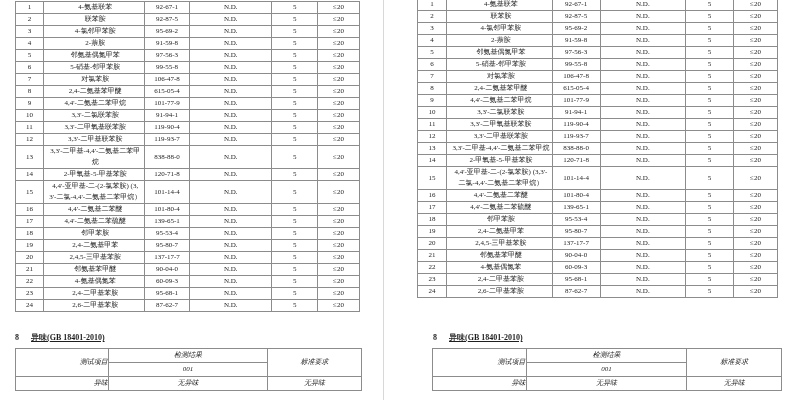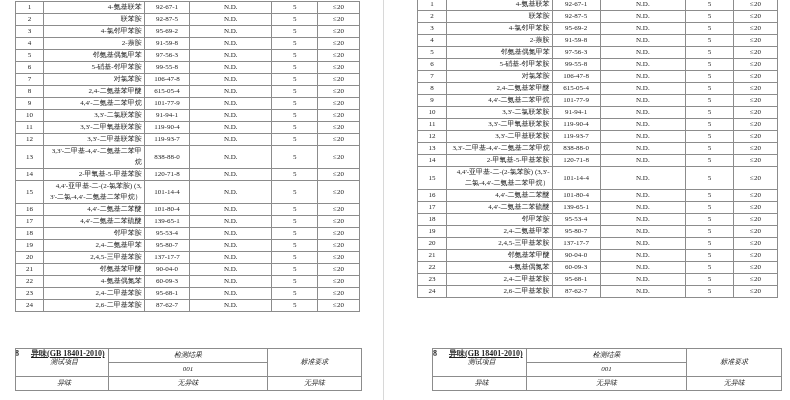--- a/index.html
+++ b/index.html
@@ -12,33 +12,33 @@
   .page-divider { position: absolute; top: 0; left: 383px; width: 1px; height: 400px; background: #d8d8d8; }
 
   table { border-collapse: collapse; table-layout: fixed; }
   td { border: 1px solid #8c8c8c; font-size: 7px; line-height: 11px; text-align: center;
        padding: 0; overflow: hidden; word-break: break-all; }
 
   .main-table { position: absolute; }
   #page-left  .main-table { top: 1px;  left: 15px; width: 345px; }
   #page-right .main-table { top: -2px; left: 22px; width: 361px; }
   .main-table td { height: 11px; }
-  .main-table td.c1 { text-align: right; padding: 0 2px 0 5px; }
-
-  .odor-heading { position: absolute; top: 348px; font-size: 8px; font-weight: bold; white-space: nowrap; }
+  .main-table td.c1 { text-align: center; padding: 0 2px 0 5px; }
+
+  .odor-heading { position: absolute; top: 332px; font-size: 8px; font-weight: bold; white-space: nowrap; }
   #page-left  .odor-heading { left: 15px; }
   #page-right .odor-heading { left: 38px; }
   .odor-heading .sec-no { display: inline-block; margin-right: 12px; }
   .odor-heading .sec-title { text-decoration: underline; }
 
   .odor-table { position: absolute; top: 348px; }
   #page-left  .odor-table { left: 15px; width: 347px; }
   #page-right .odor-table { left: 37px; width: 350px; }
   .odor-table td { height: 14px; font-style: italic; }
-  .odor-table td.left { text-align: center; padding-left: 5px; }
+  .odor-table td.left { text-align: right; padding-left: 5px; }
 </style>
 </head>
 <body>
 
 <div class="page" id="page-left">
   <table class="main-table">
     <colgroup>
       <col style="width:8.1%">
         <col style="width:29.3%">
         <col style="width:13.3%">

